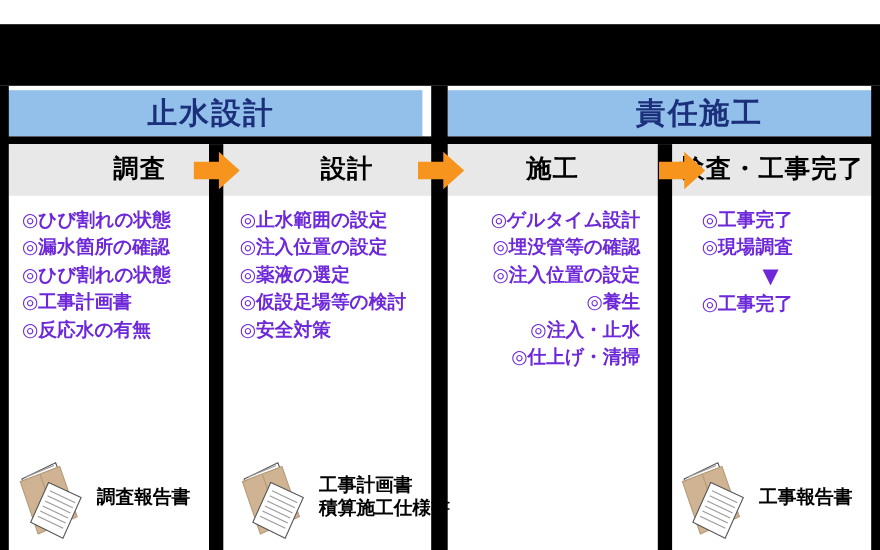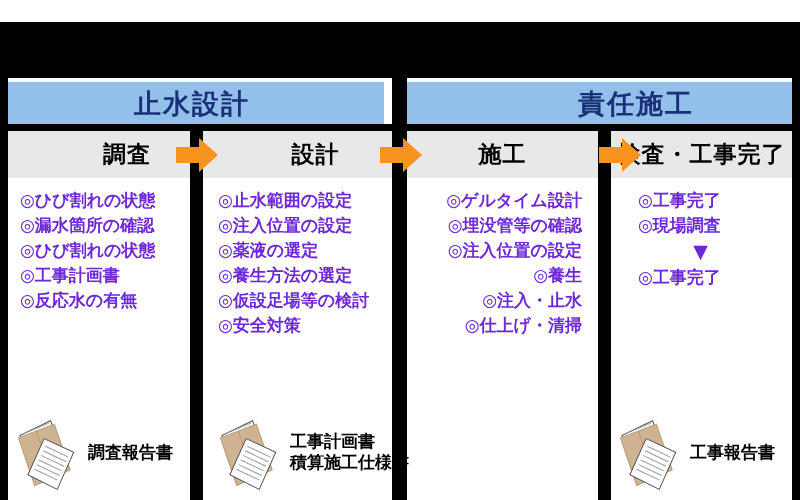--- a/index.html
+++ b/index.html
@@ -236,21 +236,20 @@
     <div class="deliverable-caption">
       <span class="caption-line">調査報告書</span>
     </div>
   </div>
 
   <div class="column" style="left:218px; width:174px;">
     <ul class="bullet-list">
       <li class="bullet-item">◎止水範囲の設定</li>
       <li class="bullet-item">◎注入位置の設定</li>
       <li class="bullet-item">◎薬液の選定</li>
-      <li class="bullet-item">◎養生方法の選定</li>
       <li class="bullet-item">◎仮設足場等の検討</li>
       <li class="bullet-item">◎安全対策</li>
     </ul>
   </div>
   <div class="deliverable" style="left:212px;">
     <svg class="envelope-icon" viewBox="0 0 76 80" xmlns="http://www.w3.org/2000/svg">
       <g transform="rotate(-12 38 40)">
         <polygon points="14,18 47,10 49,22 16,30" fill="#ffffff" stroke="#555555" stroke-width="1"></polygon>
         <g stroke="#9a9a9a" stroke-width="1">
           <line x1="18" y1="17" x2="45" y2="12"></line>

